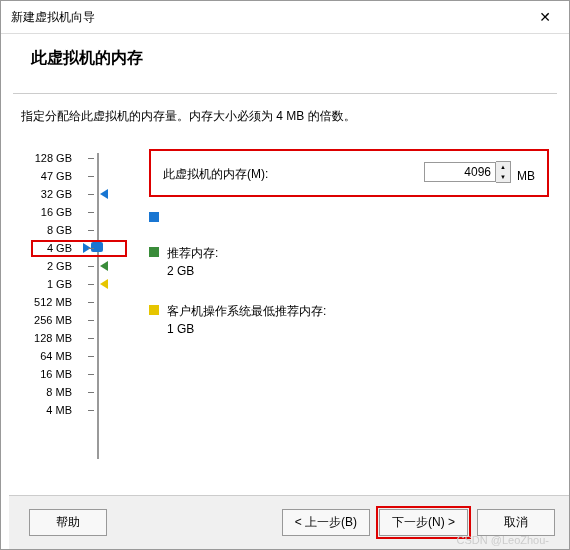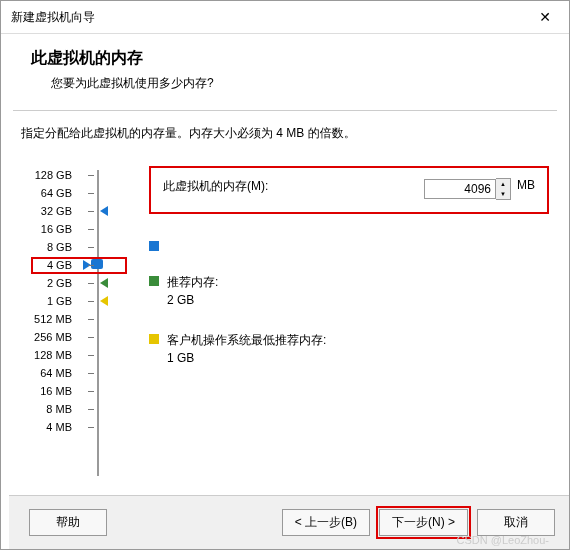--- a/index.html
+++ b/index.html
@@ -20,21 +20,21 @@
     .scale-row { display: flex; align-items: center; height: 18px; position: relative; }
     .scale-label { width: 55px; text-align: right; padding-right: 4px; font-size: 11px; }
     .tick { width: 6px; height: 1px; background: #777; margin-left: 12px; }
     .marker { position: absolute; left: 79px; width: 0; height: 0; border-top: 5px solid transparent; border-bottom: 5px solid transparent; }
     .marker-blue-left { border-right: 8px solid #1976d2; left: 79px; }
     .marker-blue-right { border-left: 8px solid #1976d2; left: 62px; }
     .marker-green { border-right: 8px solid #3a8c3a; left: 79px; }
     .marker-yellow { border-right: 8px solid #e6c500; left: 79px; }
     .highlight-4gb { position: absolute; left: 10px; top: 91px; width: 96px; height: 17px; border: 2px solid #d00; pointer-events: none; }
     .right-col { flex: 1; padding-left: 28px; }
-    .input-box { border: 2px solid #d00; padding: 10px 12px 12px; display: flex; align-items: flex-start; margin-bottom: 24px; }
+    .input-box { border: 2px solid #d00; padding: 10px 12px 12px; display: flex; align-items: flex-end; margin-bottom: 12px; }
     .input-label { flex: 1; }
     .spinner { display: flex; align-items: center; }
     .spinner input { width: 72px; text-align: right; padding: 2px 4px; border: 1px solid #999; font-size: 12px; height: 20px; }
     .spinbtns { display: flex; flex-direction: column; border: 1px solid #999; border-left: none; }
     .spinbtns button { width: 14px; height: 10px; font-size: 6px; line-height: 6px; border: none; background: #eee; cursor: pointer; padding: 0; }
     .unit { margin-left: 6px; }
     .info-block { display: flex; margin-bottom: 22px; }
     .info-square { width: 10px; height: 10px; margin-top: 3px; margin-right: 8px; }
     .sq-blue { background: #1976d2; }
     .sq-green { background: #3a8c3a; }
@@ -51,21 +51,20 @@
 </head>
 <body>
 
 <div class="titlebar">
   <span class="titlebar-title">新建虚拟机向导</span>
   <button class="close-btn">✕</button>
 </div>
 
 <div class="header">
   <div class="header-title">此虚拟机的内存</div>
-  <div class="header-subtitle">您要为此虚拟机使用多少内存?</div>
 </div>
 <hr class="divider">
 
 <div class="content">
   <div class="instruction">指定分配给此虚拟机的内存量。内存大小必须为 4 MB 的倍数。</div>
 
   <div class="main-area">
     <div class="scale-col">
       <div class="scale-track"></div>
       <div class="slider-handle"></div>
@@ -73,21 +72,21 @@
       <div class="marker marker-blue-left" style="top:40px"></div>
       <div class="marker marker-blue-right" style="top:94px"></div>
       <div class="marker marker-green" style="top:112px"></div>
       <div class="marker marker-yellow" style="top:130px"></div>
       <div class="scale-labels" id="scale-labels">
           <div class="scale-row">
             <div class="scale-label">128 GB</div>
             <div class="tick"></div>
           </div>
           <div class="scale-row">
-            <div class="scale-label">64 GB</div>
+            <div class="scale-label">47 GB</div>
             <div class="tick"></div>
           </div>
           <div class="scale-row">
             <div class="scale-label">32 GB</div>
             <div class="tick"></div>
           </div>
           <div class="scale-row">
             <div class="scale-label">16 GB</div>
             <div class="tick"></div>
           </div>

